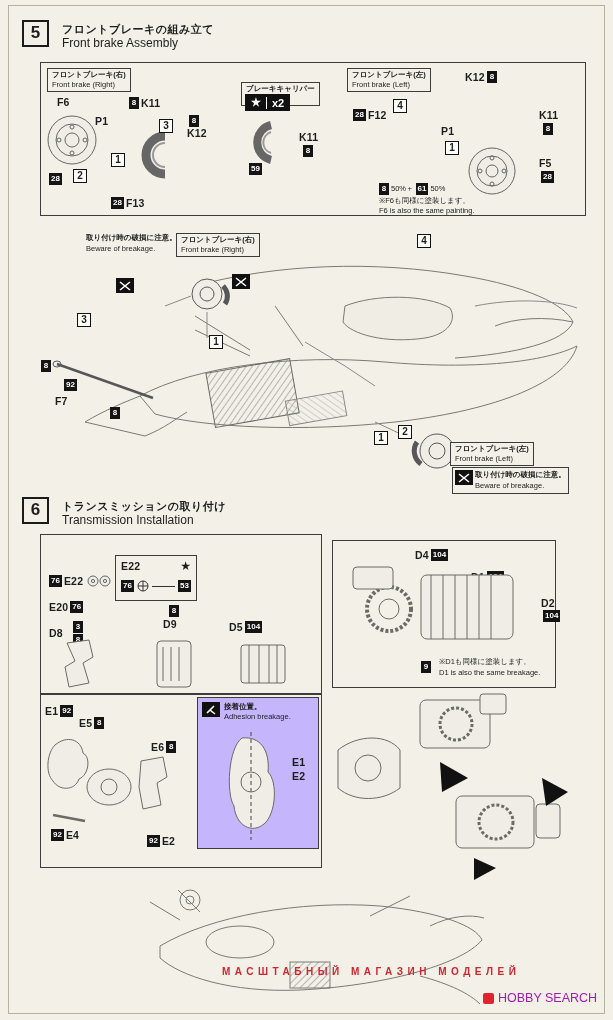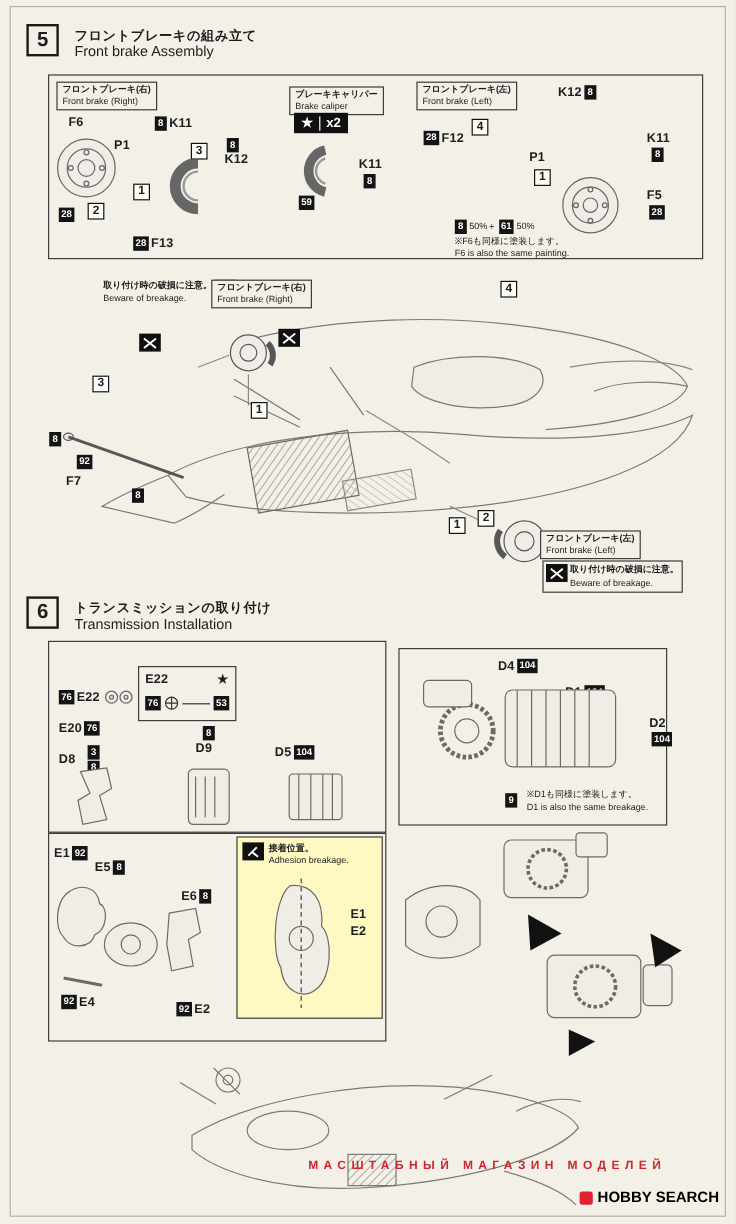--- a/index.html
+++ b/index.html
@@ -17,22 +17,22 @@
   .part{font-size:10.5px;font-weight:bold;letter-spacing:.2px}
   .badge{display:inline-block;background:#141414;color:#fff;font-size:8px;font-weight:bold;padding:1px 2px;min-width:10px;text-align:center;line-height:1.25}
   .ord{display:inline-block;width:14px;height:14px;border:1.5px solid #111;background:#fdfdf9;font-size:10px;font-weight:bold;text-align:center;line-height:11px}
   .row{display:flex;align-items:center;gap:2px}
   .col{display:flex;flex-direction:column;gap:1px;align-items:flex-start}
   .note{font-size:7.5px;line-height:1.35}
   .blackicon{width:18px;height:15px;background:#101010;display:flex;align-items:center;justify-content:center;flex:0 0 auto}
   .starbox{background:#101010;color:#fff;display:flex;align-items:center;padding:2px 6px;font-size:11px;font-weight:bold;gap:5px}
   .starbox .sep{width:1px;height:12px;background:#fff}
   .wm-title{font-family:"DejaVu Serif",serif;font-weight:bold;font-size:44px;color:#cf2630;text-align:center;letter-spacing:1px}
-  .wm-sub{font-size:10px;color:#cf2630;text-align:center;letter-spacing:4.5px;font-weight:bold}
-  .brand{display:flex;align-items:center;gap:4px;color:#000000;font-weight:bold;font-size:12.5px}
+  .wm-sub{font-size:10px;color:#cf2630;text-align:left;letter-spacing:4.5px;font-weight:bold}
+  .brand{display:flex;align-items:center;gap:4px;color:#a21caf;font-weight:normal;font-size:12.5px}
   .brand-sq{width:11px;height:11px;background:#e0232f;border-radius:2px}
   svg{display:block}
 </style>
 </head>
 <body>
 
 <div id="sheet">
   <div class="abs pageframe" style="left:8px;top:5px;width:597px;height:1009px"></div>
 
   <div class="abs stepnum" style="left:22px;top:20px">5</div>
@@ -68,21 +68,21 @@
       <path d="M26,12 a12,12 0 0 0 0,24" stroke="#999" stroke-width="2" fill="none"></path>
     </svg>
     <span class="abs ord" style="left:118px;top:56px">3</span>
     <span class="abs ord" style="left:70px;top:90px">1</span>
     <span class="abs ord" style="left:32px;top:106px">2</span>
     <div class="abs row" style="left:70px;top:134px">
       <span class="badge">28</span>
       <span class="part">F13</span>
     </div>
 
-    <div class="abs lblbox" style="left:200px;top:9px">
+    <div class="abs lblbox" style="left:200px;top:19px">
       <span class="lbl-jp">ブレーキキャリパー</span>
       <span class="lbl-en">Brake caliper</span>
     </div>
     <div class="abs starbox" style="left:204px;top:31px">
       <span>★</span>
       <span class="sep"></span>
       <span>x2</span>
     </div>
     <svg class="abs" style="left:206px;top:58px" width="34" height="44" viewBox="0 0 34 44">
       <path d="M24,4 a18,18 0 0 0 0,35" stroke="#666" stroke-width="8" fill="none"></path>
@@ -312,21 +312,21 @@
     </svg>
     <div class="abs row" style="left:10px;top:134px">
       <span class="badge">92</span>
       <span class="part">E4</span>
     </div>
     <div class="abs row" style="left:106px;top:140px">
       <span class="badge">92</span>
       <span class="part">E2</span>
     </div>
 
-    <div class="abs box" style="left:156px;top:2px;width:122px;height:152px;background:#fef9c3">
+    <div class="abs box" style="left:156px;top:2px;width:122px;height:152px;background:#c4b5fd">
       <div class="abs blackicon" style="left:4px;top:4px">
         <svg width="12" height="10" viewBox="0 0 12 10">
             <path d="M2,8 L9,1 M5,5 L10,9" stroke="#fff" stroke-width="1.6" fill="none"></path>
           </svg>
       </div>
       <span class="abs note" style="left:26px;top:4px;font-weight:bold">接着位置。</span>
       <span class="abs note" style="left:26px;top:14px">Adhesion breakage.</span>
       <svg class="abs" style="left:22px;top:32px" width="64" height="112" viewBox="0 0 64 112">
         <path d="M22,8 C40,6 50,20 48,42 C58,52 56,84 44,94 C32,104 16,96 14,76 C6,64 8,18 22,8 Z" stroke="#6b6b66" fill="#efede5"></path>
         <line x1="31" y1="2" x2="31" y2="110" stroke="#444" stroke-dasharray="4,3"></line>

